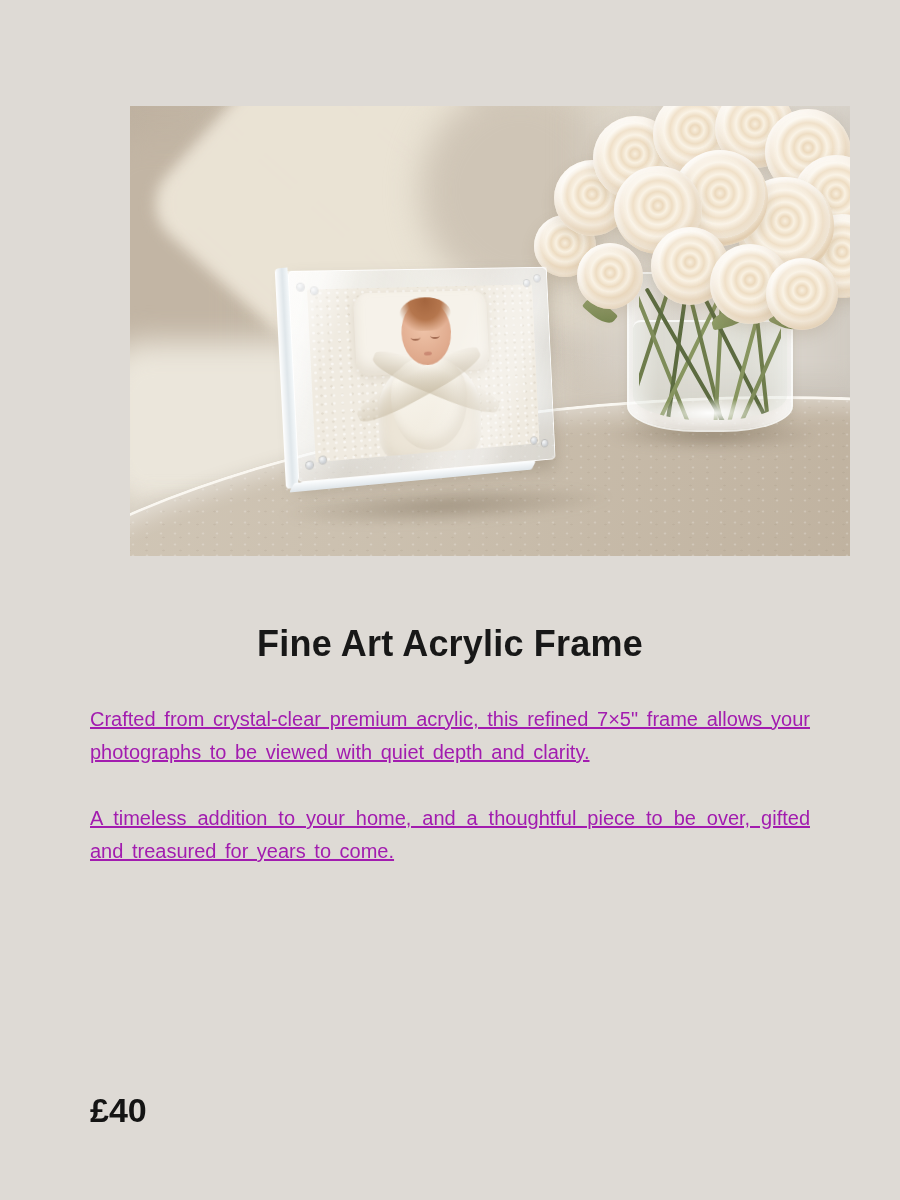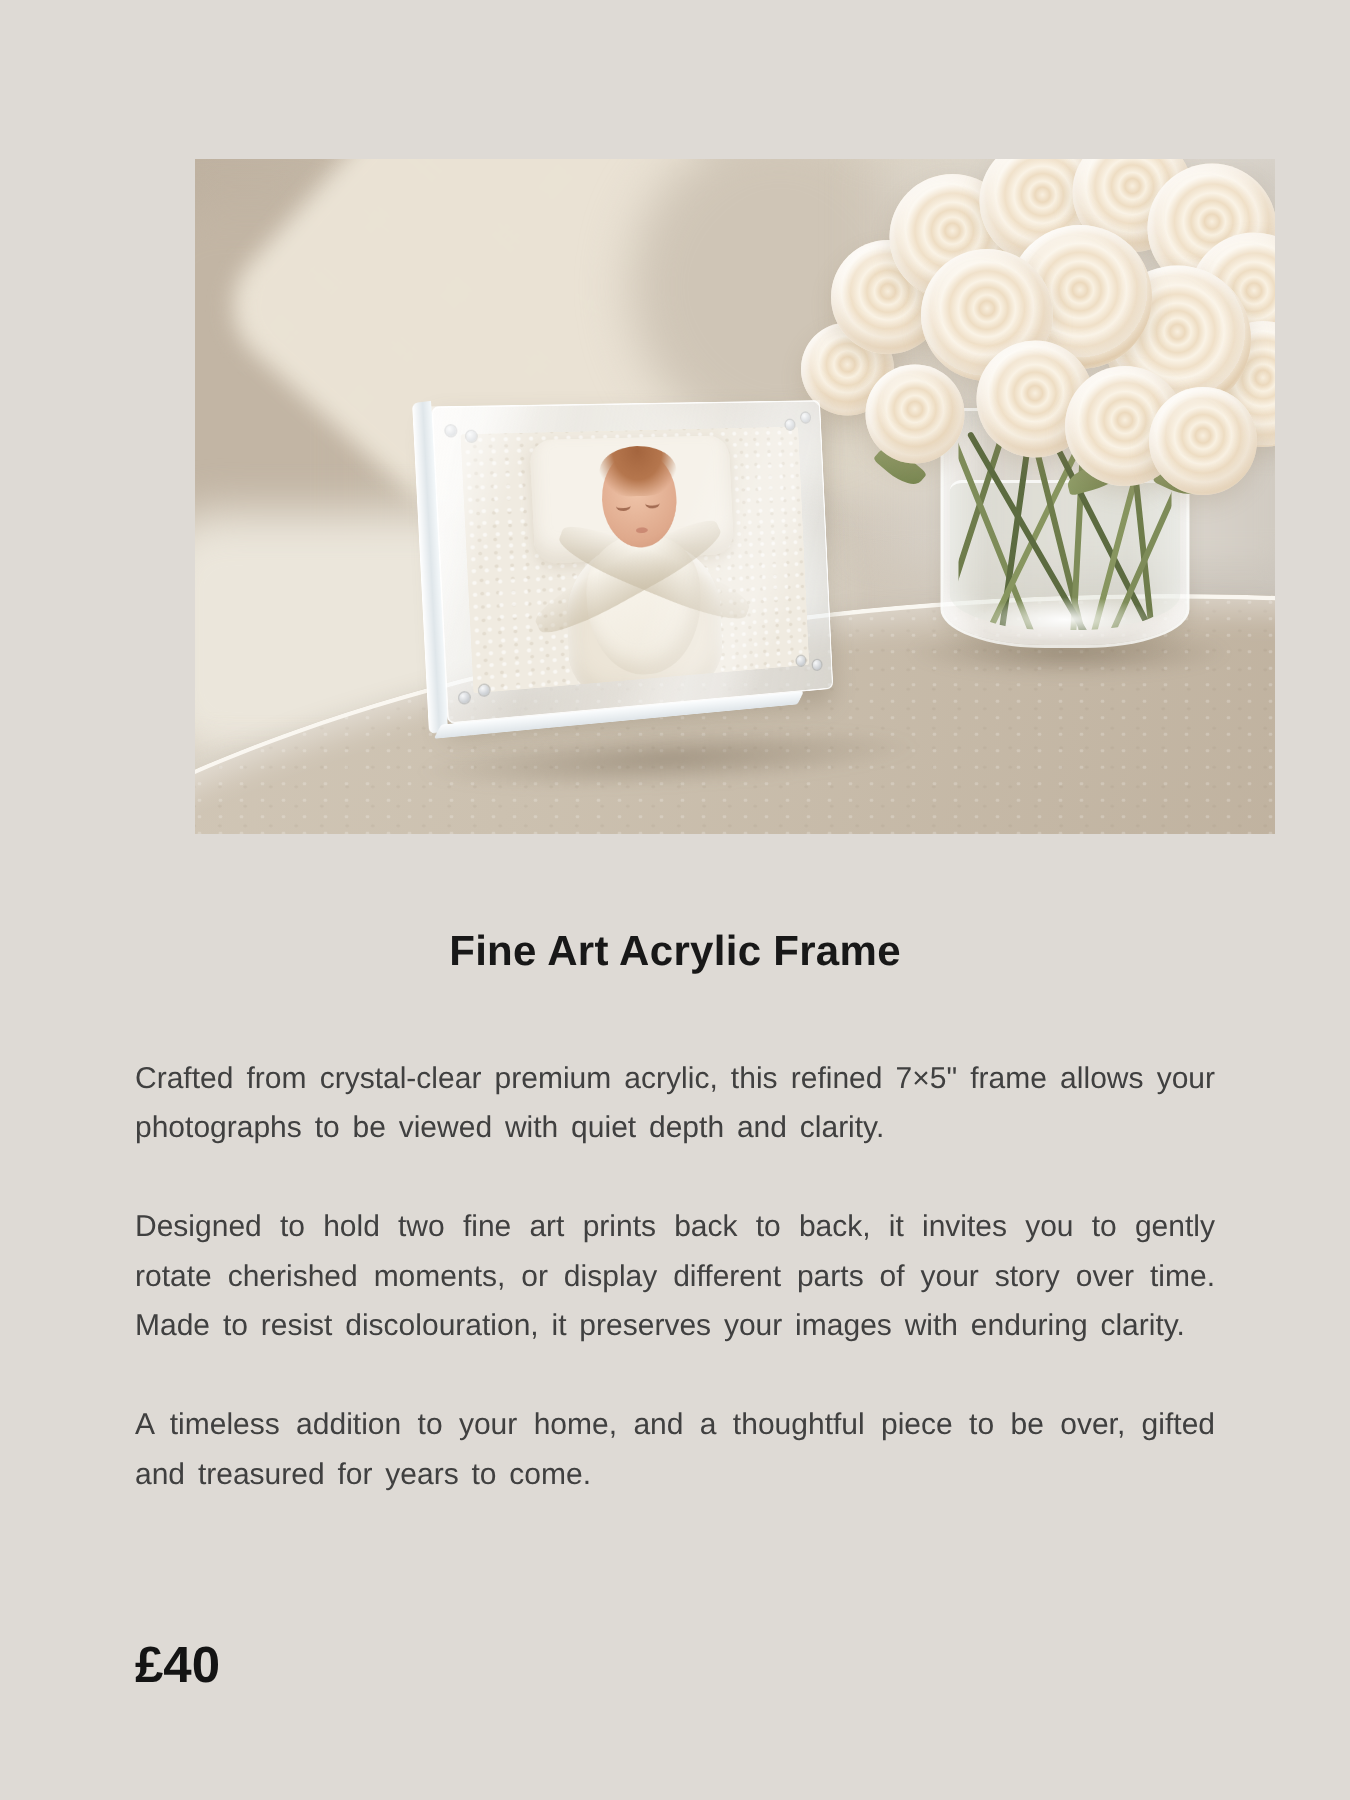--- a/index.html
+++ b/index.html
@@ -107,23 +107,23 @@
     background:radial-gradient(ellipse at 50% 10%, #a4653e 0%, #b5764d 45%, rgba(181,118,77,0) 78%);}
   .eye{width:11px;height:5px;border-bottom:2px solid rgba(150,95,70,.85);border-radius:50%;}
   .mouth{left:42%;top:80%;width:9px;height:4px;border-radius:50%;background:rgba(195,125,105,.75);}
   .magnet{width:7px;height:7px;border-radius:50%;
     background:radial-gradient(circle at 35% 30%, #f7f8f9, #b7bcc2);
     box-shadow:0 0 0 1px rgba(150,155,160,.45);}
   .frame-shine{inset:0;pointer-events:none;
     background:linear-gradient(115deg, rgba(255,255,255,.5) 0 10%, rgba(255,255,255,0) 20% 55%, rgba(255,255,255,.3) 68% 76%, rgba(255,255,255,0) 84%);}
   
   .title{position:absolute;left:0;right:0;top:599px;text-align:center;
-    font-size:28px;font-weight:700;color:#181818;letter-spacing:.2px;}
+    font-size:36px;font-weight:700;color:#181818;letter-spacing:.2px;}
   .description{position:absolute;left:90px;top:703px;width:720px;
-    font-size:20px;line-height:33px;text-align:justify;word-spacing:3px;color:#404040;}
+    font-size:20px;line-height:33px;text-align:justify;word-spacing:3px;color:#a21caf;text-decoration:underline;}
   .description p{margin:0 0 33px 0;}
   .price{position:absolute;left:90px;top:1091px;font-size:34px;font-weight:700;color:#141414;}
 </style>
 </head>
 <body>
 
 <figure class="hero" aria-label="Clear acrylic magnetic block frame holding a photograph of a sleeping swaddled newborn, standing on a round stone side table beside a glass vase of cream roses, with a beige sofa and boucle cushions behind">
   <div class="scene-bg"></div>
   <div class="sofa-arm-left"></div>
   <div class="pillow-back"></div>
@@ -197,17 +197,16 @@
     <span class="magnet" style="left:276px;top:190px"></span>
     <span class="magnet" style="left:263px;top:186px"></span>
     <div class="frame-shine"></div>
   </div>
 </figure>
 
 <h1 class="title">Fine Art Acrylic Frame</h1>
 
 <div class="description">
   <p>Crafted from crystal-clear premium acrylic, this refined 7×5" frame allows your photographs to be viewed with quiet depth and clarity.</p>
-  <p>Designed to hold two fine art prints back to back, it invites you to gently rotate cherished moments, or display different parts of your story over time. Made to resist discolouration, it preserves your images with enduring clarity.</p>
   <p>A timeless addition to your home, and a thoughtful piece to be over, gifted and treasured for years to come.</p>
 </div>
 
 <div class="price">£40</div>
 
 </body></html>

